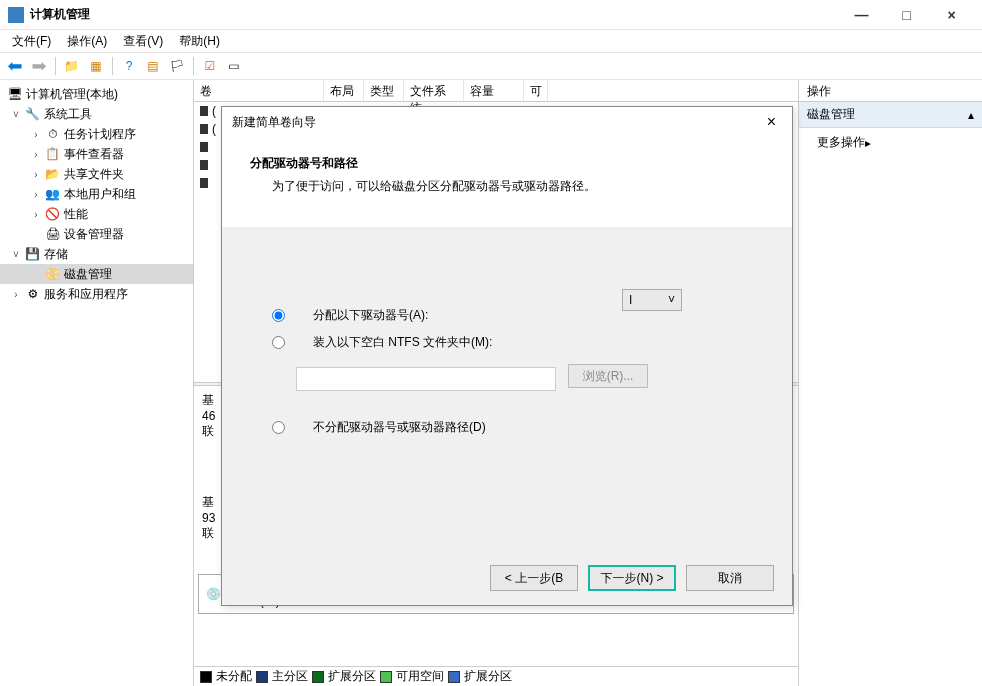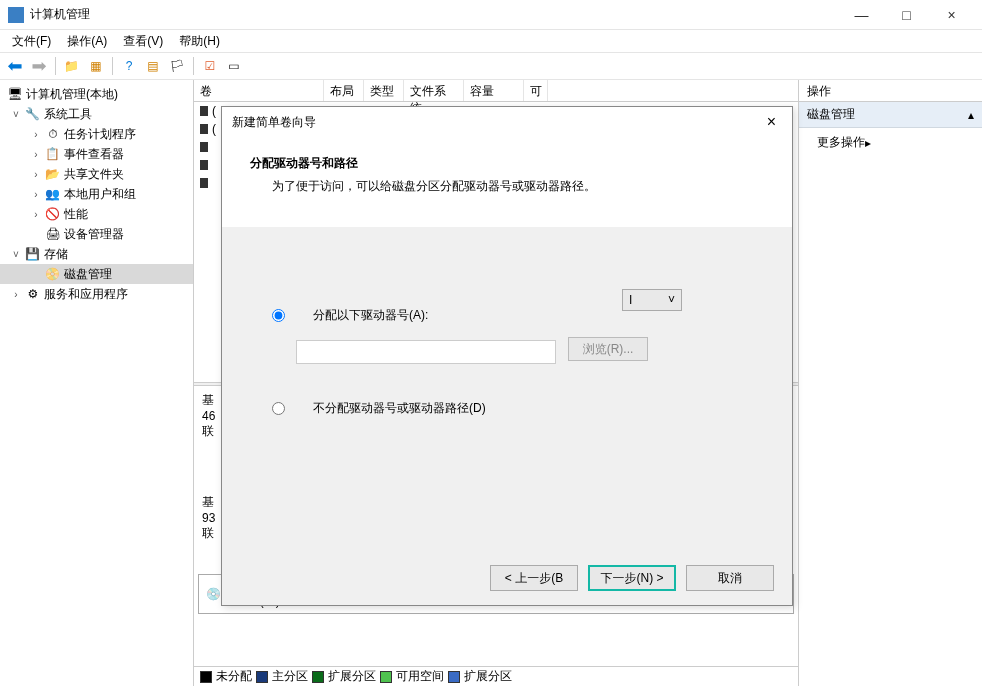--- a/index.html
+++ b/index.html
@@ -1,19 +1,19 @@
 <!DOCTYPE html>
 <html><head>
 <meta charset="utf-8">
 <style>
 * { box-sizing: border-box; margin: 0; padding: 0; font-family: "Microsoft YaHei", "SimSun", sans-serif; font-size: 12px; }
 body { background: #fff; width: 982px; height: 686px; overflow: hidden; position: relative; }
 
 
-.titlebar { height: 30px; display: flex; align-items: center; padding: 0 8px; border-bottom: 1px solid #e5e5e5; }
+.titlebar { height: 30px; display: flex; align-items: center; padding: 0 8px; border-bottom: 1px solid #e5e5e5; font-weight: bold; }
 .titlebar .app-icon { width: 16px; height: 16px; background: #3a7fc4; margin-right: 6px; }
 .titlebar .title { flex: 1; }
 .titlebar .win-btn { width: 45px; height: 30px; display: flex; align-items: center; justify-content: center; color: #333; font-size: 14px; }
 
 
 .menubar { height: 22px; display: flex; align-items: center; padding: 0 4px; }
 .menubar .menu-item { padding: 0 8px; }
 
 
 .toolbar { height: 28px; display: flex; align-items: center; padding: 0 4px; border-top: 1px solid #e5e5e5; border-bottom: 1px solid #e5e5e5; gap: 2px; }
@@ -253,25 +253,29 @@
   <div class="wizard-body">
     <div class="heading">分配驱动器号和路径</div>
     <div class="desc">为了便于访问，可以给磁盘分区分配驱动器号或驱动器路径。</div>
   </div>
   <div class="wizard-form">
     <div style="height:40px"></div>
     <div class="radio-row">
       <input type="radio" checked="" style="">
       <span>分配以下驱动器号(A):</span>
     </div>
+    <div class="radio-row">
+      <input type="radio" style="">
+      <span>装入以下空白 NTFS 文件夹中(M):</span>
+    </div>
     <div style="display:flex; align-items:center">
       <input class="path-input" type="text" disabled="" style="">
       <button class="browse-btn" disabled="">浏览(R)...</button>
     </div>
-    <div class="radio-row" style="margin-top:36px">
+    <div class="radio-row" style="margin-top:28px">
       <input type="radio" style="">
       <span>不分配驱动器号或驱动器路径(D)</span>
     </div>
   </div>
   <div class="drive-select">
     <span>I</span>
     <span>˅</span>
   </div>
   <div class="wizard-footer">
     <button class="wbtn">&lt; 上一步(B</button>

